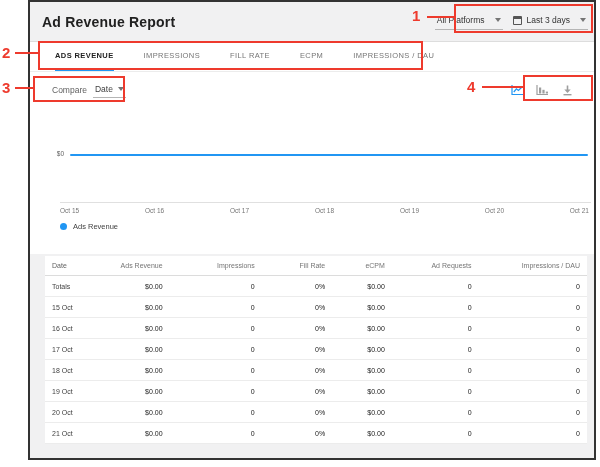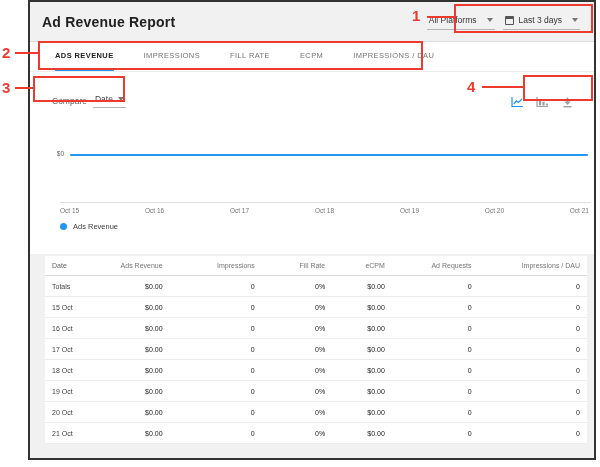--- a/index.html
+++ b/index.html
@@ -5,38 +5,38 @@
   * { margin:0; padding:0; box-sizing:border-box; }
   html,body { width:600px; height:467px; background:#ffffff; overflow:hidden;
     font-family:"Liberation Sans","DejaVu Sans",sans-serif; position:relative; }
 
   
   .frame { position:absolute; left:28px; top:0; width:568px; height:460px;
     border:2px solid #333333; background:#f1f1f2; display:flex; flex-direction:column; }
 
   
   .app-header { height:40px; flex:0 0 40px; display:flex; align-items:center;
-    padding:0 14px 0 12px; border-bottom:1px solid #dddddd; background:#f1f1f2; }
+    padding:0 6px 0 12px; border-bottom:1px solid #dddddd; background:#f1f1f2; }
   .page-title { font-size:14px; font-weight:bold; color:#212121; letter-spacing:.2px; flex:1; }
   .filters { display:flex; align-items:center; gap:8px; }
   .dropdown { display:flex; align-items:center; gap:5px; font-size:8.5px; color:#333;
     border-bottom:1px solid #b5b5b5; padding:2px 2px 4px 2px; cursor:pointer; }
   .caret { width:0; height:0; border-left:3.5px solid transparent; border-right:3.5px solid transparent;
     border-top:4px solid #757575; margin-left:5px; }
   .cal-icon { width:9px; height:9px; border:1px solid #555; border-top:3px solid #555; border-radius:1px; }
 
   
   .tabbar { height:30px; flex:0 0 30px; background:#fff; display:flex; align-items:stretch;
     padding-left:25px; gap:30px; border-bottom:1px solid #ececec; }
   .tab { display:flex; align-items:center; font-size:7.5px; letter-spacing:.4px; color:#757575;
     border-bottom:2px solid transparent; cursor:pointer; }
   .tab.active { color:#212121; font-weight:bold; border-bottom:2px solid #2196f3; }
 
   
-  .subbar { height:36px; flex:0 0 36px; background:#fff; display:flex; align-items:flex-end;
+  .subbar { height:36px; flex:0 0 36px; background:#fff; display:flex; align-items:center;
     padding:0 14px 0 22px; }
   .compare { display:flex; align-items:center; gap:6px; font-size:8.5px; color:#616161; }
   .compare-select { display:flex; align-items:center; color:#424242;
     border-bottom:1px solid #b5b5b5; padding:1px 2px 3px 2px; cursor:pointer; }
   .spacer { flex:1; }
   .chart-icons { display:flex; align-items:center; gap:12px; margin-right:6px; }
   .chart-icons .icn { cursor:pointer; display:flex; }
 
   
   .chart-section { height:146px; flex:0 0 146px; background:#fff; position:relative; }

